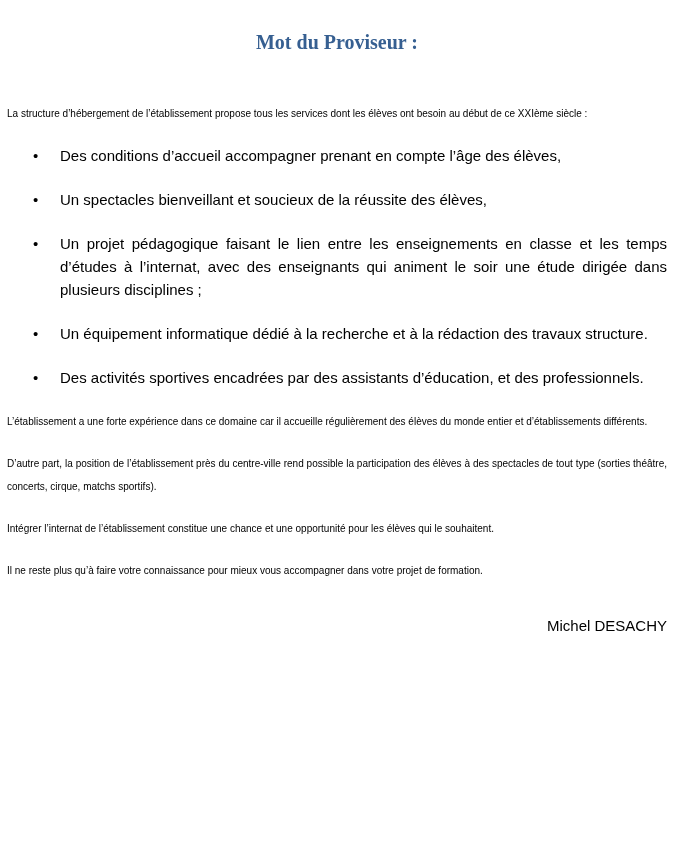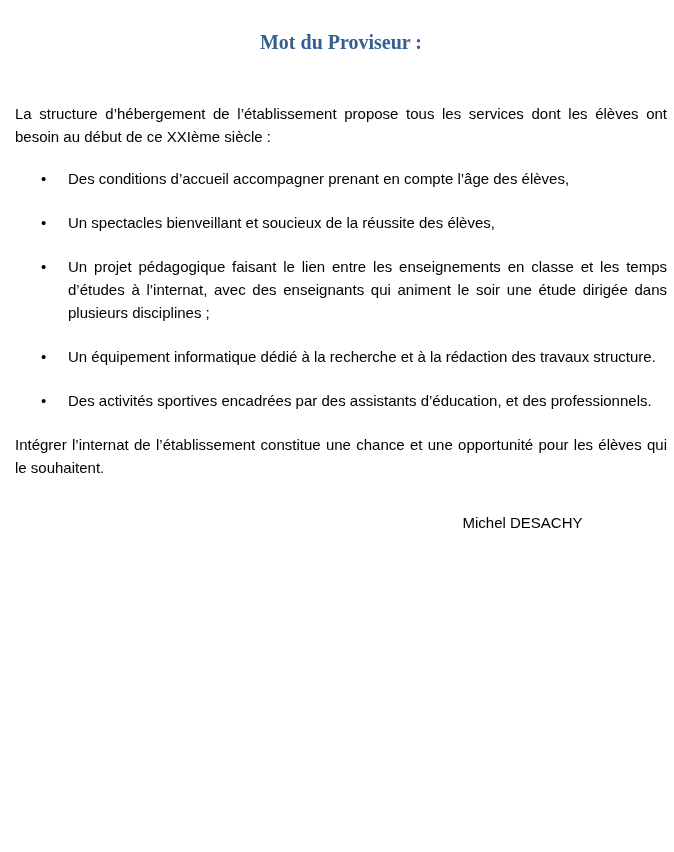--- a/index.html
+++ b/index.html
@@ -11,36 +11,36 @@
     width: 674px;
     height: 852px;
     overflow: hidden;
     font-family: "Liberation Sans", sans-serif;
     color: #000000;
   }
   .page {
     box-sizing: border-box;
     width: 674px;
     height: 716px;
-    padding: 30px 7px 0 15px;
+    padding: 30px 7px 0 7px;
     background: #ffffff;
     border-radius: 29px;
   }
   .title {
     margin: 0 0 48px 0;
     text-align: center;
     font-family: "Liberation Serif", serif;
     font-weight: bold;
     font-size: 20px;
     line-height: 24px;
     color: #365F91;
   }
   .para {
     margin: 0 0 19px 0;
-    font-size: 15px;
+    font-size: 10px;
     line-height: 23px;
     text-align: justify;
   }
   .bullets {
     list-style: none;
     margin: 0;
     padding: 0;
   }
   .bullet-item {
     display: flex;
@@ -58,21 +58,21 @@
   }
   .bullet-text {
     flex: 1 1 auto;
     text-align: justify;
   }
   .signature {
     margin: 32px 0 0 363px;
     font-size: 15px;
     line-height: 23px;
     white-space: nowrap;
-    text-align: center;
+    text-align: right;
   }
 </style>
 </head>
 <body>
 
 <div class="page">
 
   <h1 class="title">Mot du Proviseur :</h1>
 
   <p class="para">La structure d’hébergement de l’établissement propose tous les services dont les élèves ont besoin au début de ce XXIème siècle :</p>
@@ -93,17 +93,20 @@
     <li class="bullet-item">
       <span class="bullet-marker">•</span>
       <span class="bullet-text">Un équipement informatique dédié à la recherche et à la rédaction des travaux structure.</span>
     </li>
     <li class="bullet-item">
       <span class="bullet-marker">•</span>
       <span class="bullet-text">Des activités sportives encadrées par des assistants d’éducation, et des professionnels.</span>
     </li>
   </ul>
 
+  <p class="para">L’établissement a une forte expérience dans ce domaine car il accueille régulièrement des élèves du monde entier et d’établissements différents.</p>
+  <p class="para">D’autre part, la position de l’établissement près du centre-ville rend possible la participation des élèves à des spectacles de tout type (sorties théâtre, concerts, cirque, matchs sportifs).</p>
   <p class="para">Intégrer l’internat de l’établissement constitue une chance et une opportunité pour les élèves qui le souhaitent.</p>
+  <p class="para">Il ne reste plus qu’à faire votre connaissance pour mieux vous accompagner dans votre projet de formation.</p>
 
   <p class="signature">Michel DESACHY</p>
 
 </div>
 
 </body></html>

